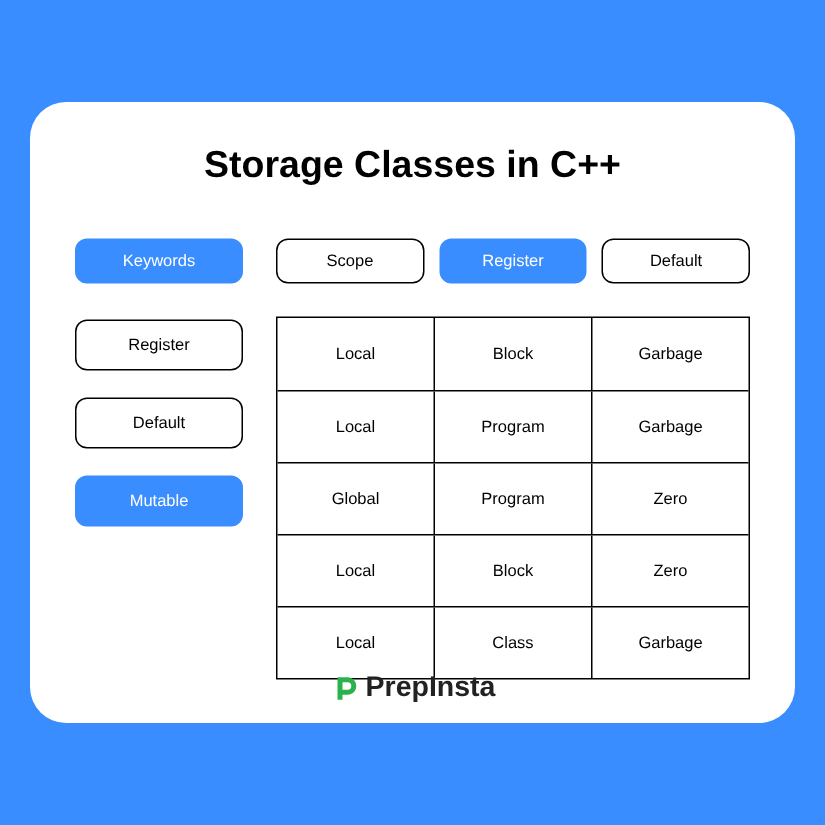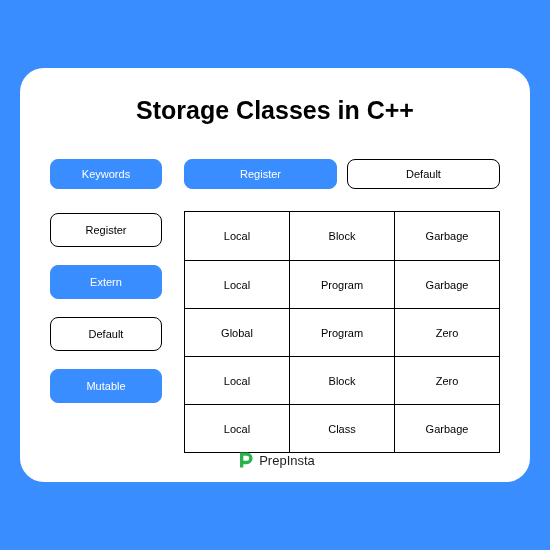--- a/index.html
+++ b/index.html
@@ -97,43 +97,43 @@
     display: flex;
     align-items: center;
     justify-content: center;
     gap: 4px;
   }
   .logo-mark {
     width: 20px;
     height: 20px;
   }
   .brand {
-    font-size: 13px;
-    font-weight: 400;
+    font-size: 19px;
+    font-weight: 700;
     color: #222;
   }
 </style>
 </head>
 <body>
 
 <div class="card">
   <h1 class="title">Storage Classes in C++</h1>
 
   <div class="content">
 
     <div class="keywords-col">
       <div class="pill blue kw-header">Keywords</div>
       <div class="pill kw-item">Register</div>
-      <div class="pill blue kw-item">Extern</div>
       <div class="pill kw-item">Default</div>
       <div class="pill blue kw-item">Mutable</div>
     </div>
 
     <div class="grid-col">
       <div class="header-row">
+        <div class="pill">Scope</div>
         <div class="pill blue">Register</div>
         <div class="pill">Default</div>
       </div>
 
       <div class="data-table">
         <div class="data-row">
           <div class="data-cell">Local</div>
           <div class="data-cell">Block</div>
           <div class="data-cell">Garbage</div>
         </div>

